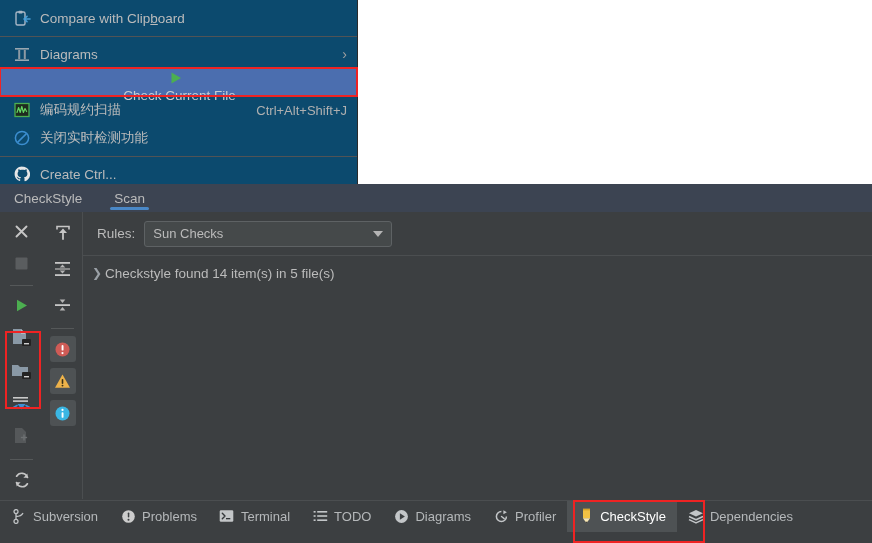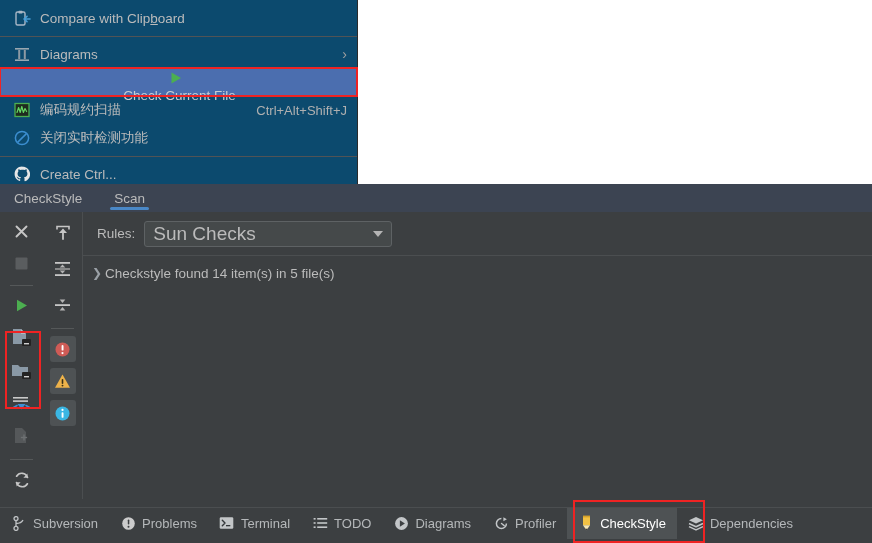--- a/index.html
+++ b/index.html
@@ -196,21 +196,21 @@
     width: 248px;
     height: 25px;
     background: #45494a;
     border: 1px solid #5e6264;
     border-radius: 3px;
     display: flex;
     align-items: center;
     padding: 12px 8px;
     box-sizing: border-box;
     color: #bbbbbb;
-    font-size: 19px;
+    font-size: 13px;
   }
   .rules-combo .caret {
     margin-left: auto;
     width: 0; height: 0;
     border-left: 5px solid transparent;
     border-right: 5px solid transparent;
     border-top: 6px solid #b4b4b4;
   }
   .tree-area {
     flex: 1 1 auto;
@@ -231,21 +231,21 @@
     color: #9aa0a6;
     font-size: 12px;
     display: flex;
     align-items: center;
     justify-content: center;
   }
 
   
   .statusbar {
     position: absolute;
-    left: 0; bottom: 5px;
+    left: 0; bottom: 12px;
     width: 872px;
     height: 31px;
     background: #3c3f41;
     border-top: 1px solid #4b4e50;
     display: flex;
     align-items: center;
     box-sizing: border-box;
   }
   .sb-item {
     display: flex;

